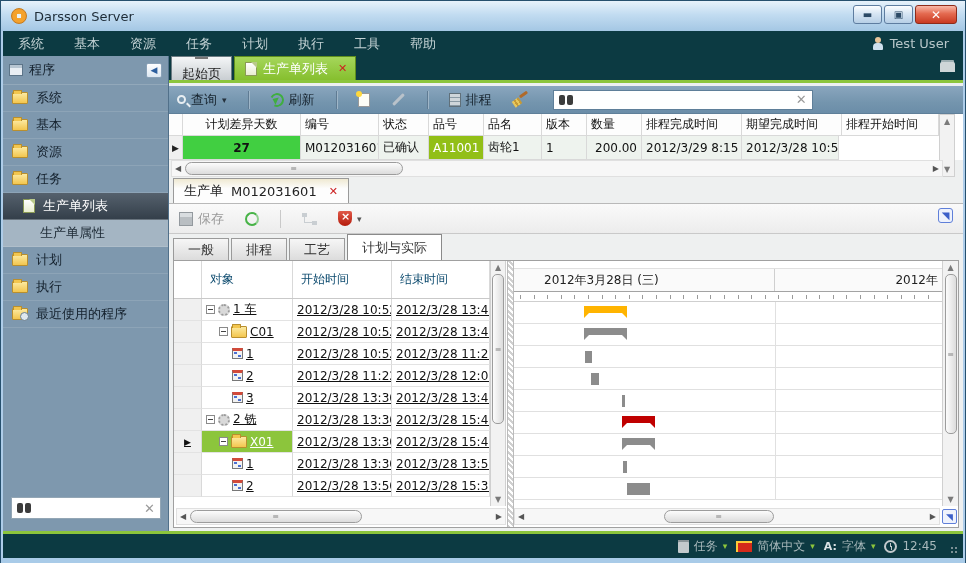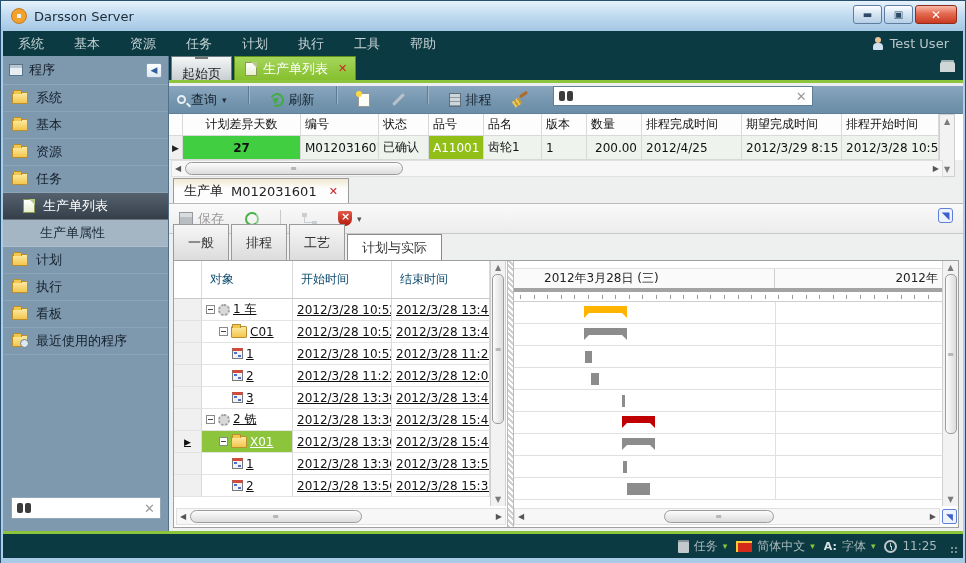--- a/index.html
+++ b/index.html
@@ -55,21 +55,21 @@
   .tabstrip { position:absolute; left:0; top:0; width:794px; height:27px; background:#0c3a42; border-bottom:3px solid #8cc53c; display:flex; align-items:flex-end; }
   .tab { height:24px; display:flex; align-items:center; gap:6px; padding:0 10px; font-size:13px; margin-left:2px; }
   .tab.inactive { background:linear-gradient(#f4f6f7,#c9ced2); color:#222; border:1px solid #6b7b82; border-bottom:none;flex-direction:column; }
   .tab.active { background:linear-gradient(#a5d65b,#86bf2e); color:#fff; border:1px solid #5f8f1d; border-bottom:none; padding-right:8px; }
   .home-icon { width:13px; height:12px; background:#e8e4d8; border:1px solid #777; box-shadow:inset 0 -4px 0 #c8b98e; }
   .tab-x { color:#cc2222; font-weight:bold; font-size:11px; margin-left:4px; }
   .tablist-icon { position:absolute; right:8px; top:6px; width:15px; height:10px; background:#cfd6d8; border-radius:2px 2px 0 0; box-shadow:0 -3px 0 -1px #9fb0b4; }
 
   
   .toolbar { position:absolute; left:0; top:30px; width:794px; height:28px; background:linear-gradient(#8aa6be,#7495ae 60%,#6b8da8);
-    display:flex; padding:0 8px; gap:21px; font-size:13px; color:#17242f; border-bottom:1px solid #5f7f99; }
+    display:flex; align-items:center; padding:0 8px; gap:21px; font-size:13px; color:#17242f; border-bottom:1px solid #5f7f99; }
   .tb-sep { width:1px; height:18px; background:#5f7b93; box-shadow:1px 0 0 #9fb6c8; }
   .tb-btn { display:flex; align-items:center; gap:5px; }
   .search-icon { width:9px; height:9px; border:2px solid #e8eef2; border-radius:50%; position:relative; }
   .search-icon::after { content:''; position:absolute; left:7px; top:7px; width:5px; height:2px; background:#e8eef2; transform:rotate(45deg); }
   .caret { font-size:9px; color:#24313c; }
   .refresh-icon { width:14px; height:14px; border-radius:50%; border:2px solid #3fae3f; border-left-color:transparent; position:relative; transform:rotate(-20deg); }
   .refresh-icon::after { content:''; position:absolute; left:-3px; top:-1px; border:4px solid transparent; border-right:5px solid #3fae3f; transform:rotate(45deg); }
   .newdoc-icon { width:12px; height:14px; background:#fdfdf6; border:1px solid #999; position:relative; }
   .newdoc-icon::after { content:''; position:absolute; left:-3px; top:-3px; width:6px; height:6px; background:#ffd83c; border-radius:50%; }
   .pencil-icon { width:15px; height:3px; background:#b9c2ca; transform:rotate(-45deg); border-radius:1px; }
@@ -104,21 +104,21 @@
       linear-gradient(#c9ced2 0 0) 0 0/5px 4px no-repeat,
       linear-gradient(#c9ced2 0 0) 10px 8px/5px 4px no-repeat,
       linear-gradient(#c9ced2 0 0) 2px 4px/1px 6px no-repeat,
       linear-gradient(#c9ced2 0 0) 2px 9px/10px 1px no-repeat; }
   .shield-icon { width:14px; height:15px; background:linear-gradient(#e05a4a,#b41a0a); border-radius:2px 2px 7px 7px; position:relative; }
   .shield-icon::after { content:'×'; position:absolute; left:3px; top:-1px; color:#fff; font-size:11px; font-weight:bold; }
   .link-icon { position:absolute; right:10px; top:4px; width:15px; height:15px; border:1px solid #5f7fd9; border-radius:3px; background:#eef2fc;
     color:#3c5fc9; font-size:10px; display:flex; align-items:center; justify-content:center; }
 
   .subtabs { position:absolute; left:0; top:178px; width:794px; height:26px; display:flex; align-items:flex-end; padding-left:4px; background:#eef0f0; }
-  .subtab { height:36px; padding:0 14px; display:flex; align-items:center; font-size:13px; color:#333;
+  .subtab { height:22px; padding:0 14px; display:flex; align-items:center; font-size:13px; color:#333;
     background:linear-gradient(#f6f6f6,#dcdcdc); border:1px solid #9a9a9a; border-bottom:none; margin-right:2px; }
   .subtab.active { height:26px; background:#fff; border-color:#8a8a8a; position:relative; z-index:2; }
 
   .panel { position:absolute; left:4px; top:204px; width:786px; height:268px; background:#fff; border:1px solid #a0a0a0; }
 
   
   .treetable { position:absolute; left:0; top:0; width:316px; height:266px; font-size:12px; }
   .tt-headrow { display:flex; height:38px; border-bottom:1px solid #c9c9c9; }
   .tt-hcell { display:flex; align-items:center; padding-left:8px; border-right:1px solid #d9d9d9; color:#0c4a6e; }
   .tt-row { display:flex; height:22px; }
@@ -134,21 +134,21 @@
   .tree-vscroll { position:absolute; left:316px; top:0; width:16px; height:245px; background:#f2f2f2; border-left:1px solid #d0d0d0; border-right:1px solid #d0d0d0;
     display:flex; flex-direction:column; align-items:center; font-size:8px; color:#7a7a7a; padding:2px 0; }
   .vthumb { width:12px; flex:none; background:linear-gradient(90deg,#fcfcfc,#dcdcdc); border:1px solid #9c9c9c; border-radius:5px; margin:2px 0;
     display:flex; align-items:center; justify-content:center; color:#888; font-size:8px; }
   .splitter { position:absolute; left:333px; top:0; width:7px; height:266px;
     background:repeating-linear-gradient(45deg,#cfcfcf 0 2px,#fff 2px 4px); border-left:1px solid #bbb; border-right:1px solid #bbb; }
 
   
   .gantt { position:absolute; left:340px; top:0; width:428px; height:266px; }
   .g-top { height:8px; border-bottom:1px solid #e0e0e0; }
-  .g-head { height:23px; display:flex; border-bottom:4px solid #a3a3a3; background:#fafafa; font-size:12px; color:#222; }
+  .g-head { height:23px; display:flex; border-bottom:1px solid #a3a3a3; background:#fafafa; font-size:12px; color:#222; }
   .g-head .d1 { width:261px; border-right:1px solid #cfcfcf; display:flex; align-items:center; padding-left:30px; }
   .g-head .d2 { flex:1; display:flex; align-items:center; justify-content:flex-end; padding-right:4px; }
   .g-ruler { height:10px; border-bottom:1px solid #cfcfcf; position:relative; }
   .g-tick { position:absolute; top:3px; width:1px; height:4px; background:#9a9a9a; }
   .g-rows { position:relative; }
   .g-row { height:22px; border-bottom:1px solid #e0e0e0; position:relative; }
   .g-divider { position:absolute; left:261px; top:0; width:1px; height:198px; background:#e0e0e0; }
   .bar-task { position:absolute; top:5px; height:12px; background:#8c8c8c; }
   .bar-summary { position:absolute; top:4px; height:7px; background:var(--c); }
   .bar-summary::before { content:''; position:absolute; left:0; top:7px; border-top:5px solid var(--c); border-right:5px solid transparent; }
@@ -239,24 +239,20 @@
         </div>
         <div class="sb-item">
           <div class="folder-icon"></div>
           <div>计划</div>
         </div>
         <div class="sb-item">
           <div class="folder-icon"></div>
           <div>执行</div>
         </div>
         <div class="sb-item">
-          <div class="folder-icon"></div>
-          <div>看板</div>
-        </div>
-        <div class="sb-item">
           <div class="folder-icon clock-dot"></div>
           <div>最近使用的程序</div>
         </div>
       </div>
     <div class="sb-search">
       <span class="binoc-icon"></span>
       <span class="clear-x">✕</span>
     </div>
   </div>
 
@@ -323,21 +319,20 @@
         </div>
       <div class="grid-row" id="grid-data" style="height: 24px;">
           <div class="gcell marker-cell" style="width: 14px; flex: 0 0 auto; height: 24px;">▶</div>
           <div class="gcell" style="width: 118px; flex: 0 0 auto; height: 24px; background: rgb(65, 207, 65); justify-content: center; font-weight: bold;">27</div>
           <div class="gcell" style="width: 78px; flex: 0 0 auto; height: 24px; background: rgb(238, 243, 238);">M012031601</div>
           <div class="gcell" style="width: 50px; flex: 0 0 auto; height: 24px; background: rgb(238, 243, 238);">已确认</div>
           <div class="gcell" style="width: 55px; flex: 0 0 auto; height: 24px; background: rgb(146, 191, 23); color: rgb(255, 255, 255);">A11001</div>
           <div class="gcell" style="width: 58px; flex: 0 0 auto; height: 24px; background: rgb(238, 243, 238);">齿轮1</div>
           <div class="gcell" style="width: 45px; flex: 0 0 auto; height: 24px; background: rgb(238, 243, 238);">1</div>
           <div class="gcell" style="width: 55px; flex: 0 0 auto; height: 24px; background: rgb(238, 243, 238); justify-content: flex-end;">200.00</div>
-          <div class="gcell" style="width: 100px; flex: 0 0 auto; height: 24px; background: rgb(238, 243, 238);">2012/4/25</div>
           <div class="gcell" style="width: 100px; flex: 0 0 auto; height: 24px; background: rgb(238, 243, 238);">2012/3/29 8:15</div>
           <div class="gcell" style="width: 97px; flex: 0 0 auto; height: 24px; background: rgb(238, 243, 238);">2012/3/28 10:52</div>
         </div>
     </div>
     <div class="grid-vscroll">
         <span>▲</span>
         <span>▼</span>
       </div>
     <div class="grid-hscroll">
       <span style="margin-left:3px;">◀</span>
@@ -585,18 +580,18 @@
       <span>简体中文</span>
       <span class="caret" style="color:#8cc53c;">▾</span>
     </div>
     <div class="sb-group">
       <span class="fontA-icon">A:</span>
       <span>字体</span>
       <span class="caret" style="color:#8cc53c;">▾</span>
     </div>
     <div class="sb-group">
       <span class="clock-icon"></span>
-      <span>11:25</span>
+      <span>12:45</span>
     </div>
     <div class="grip"></div>
   </div>
   <div class="bottom-strip"></div>
 </div>
 
 </body></html>

